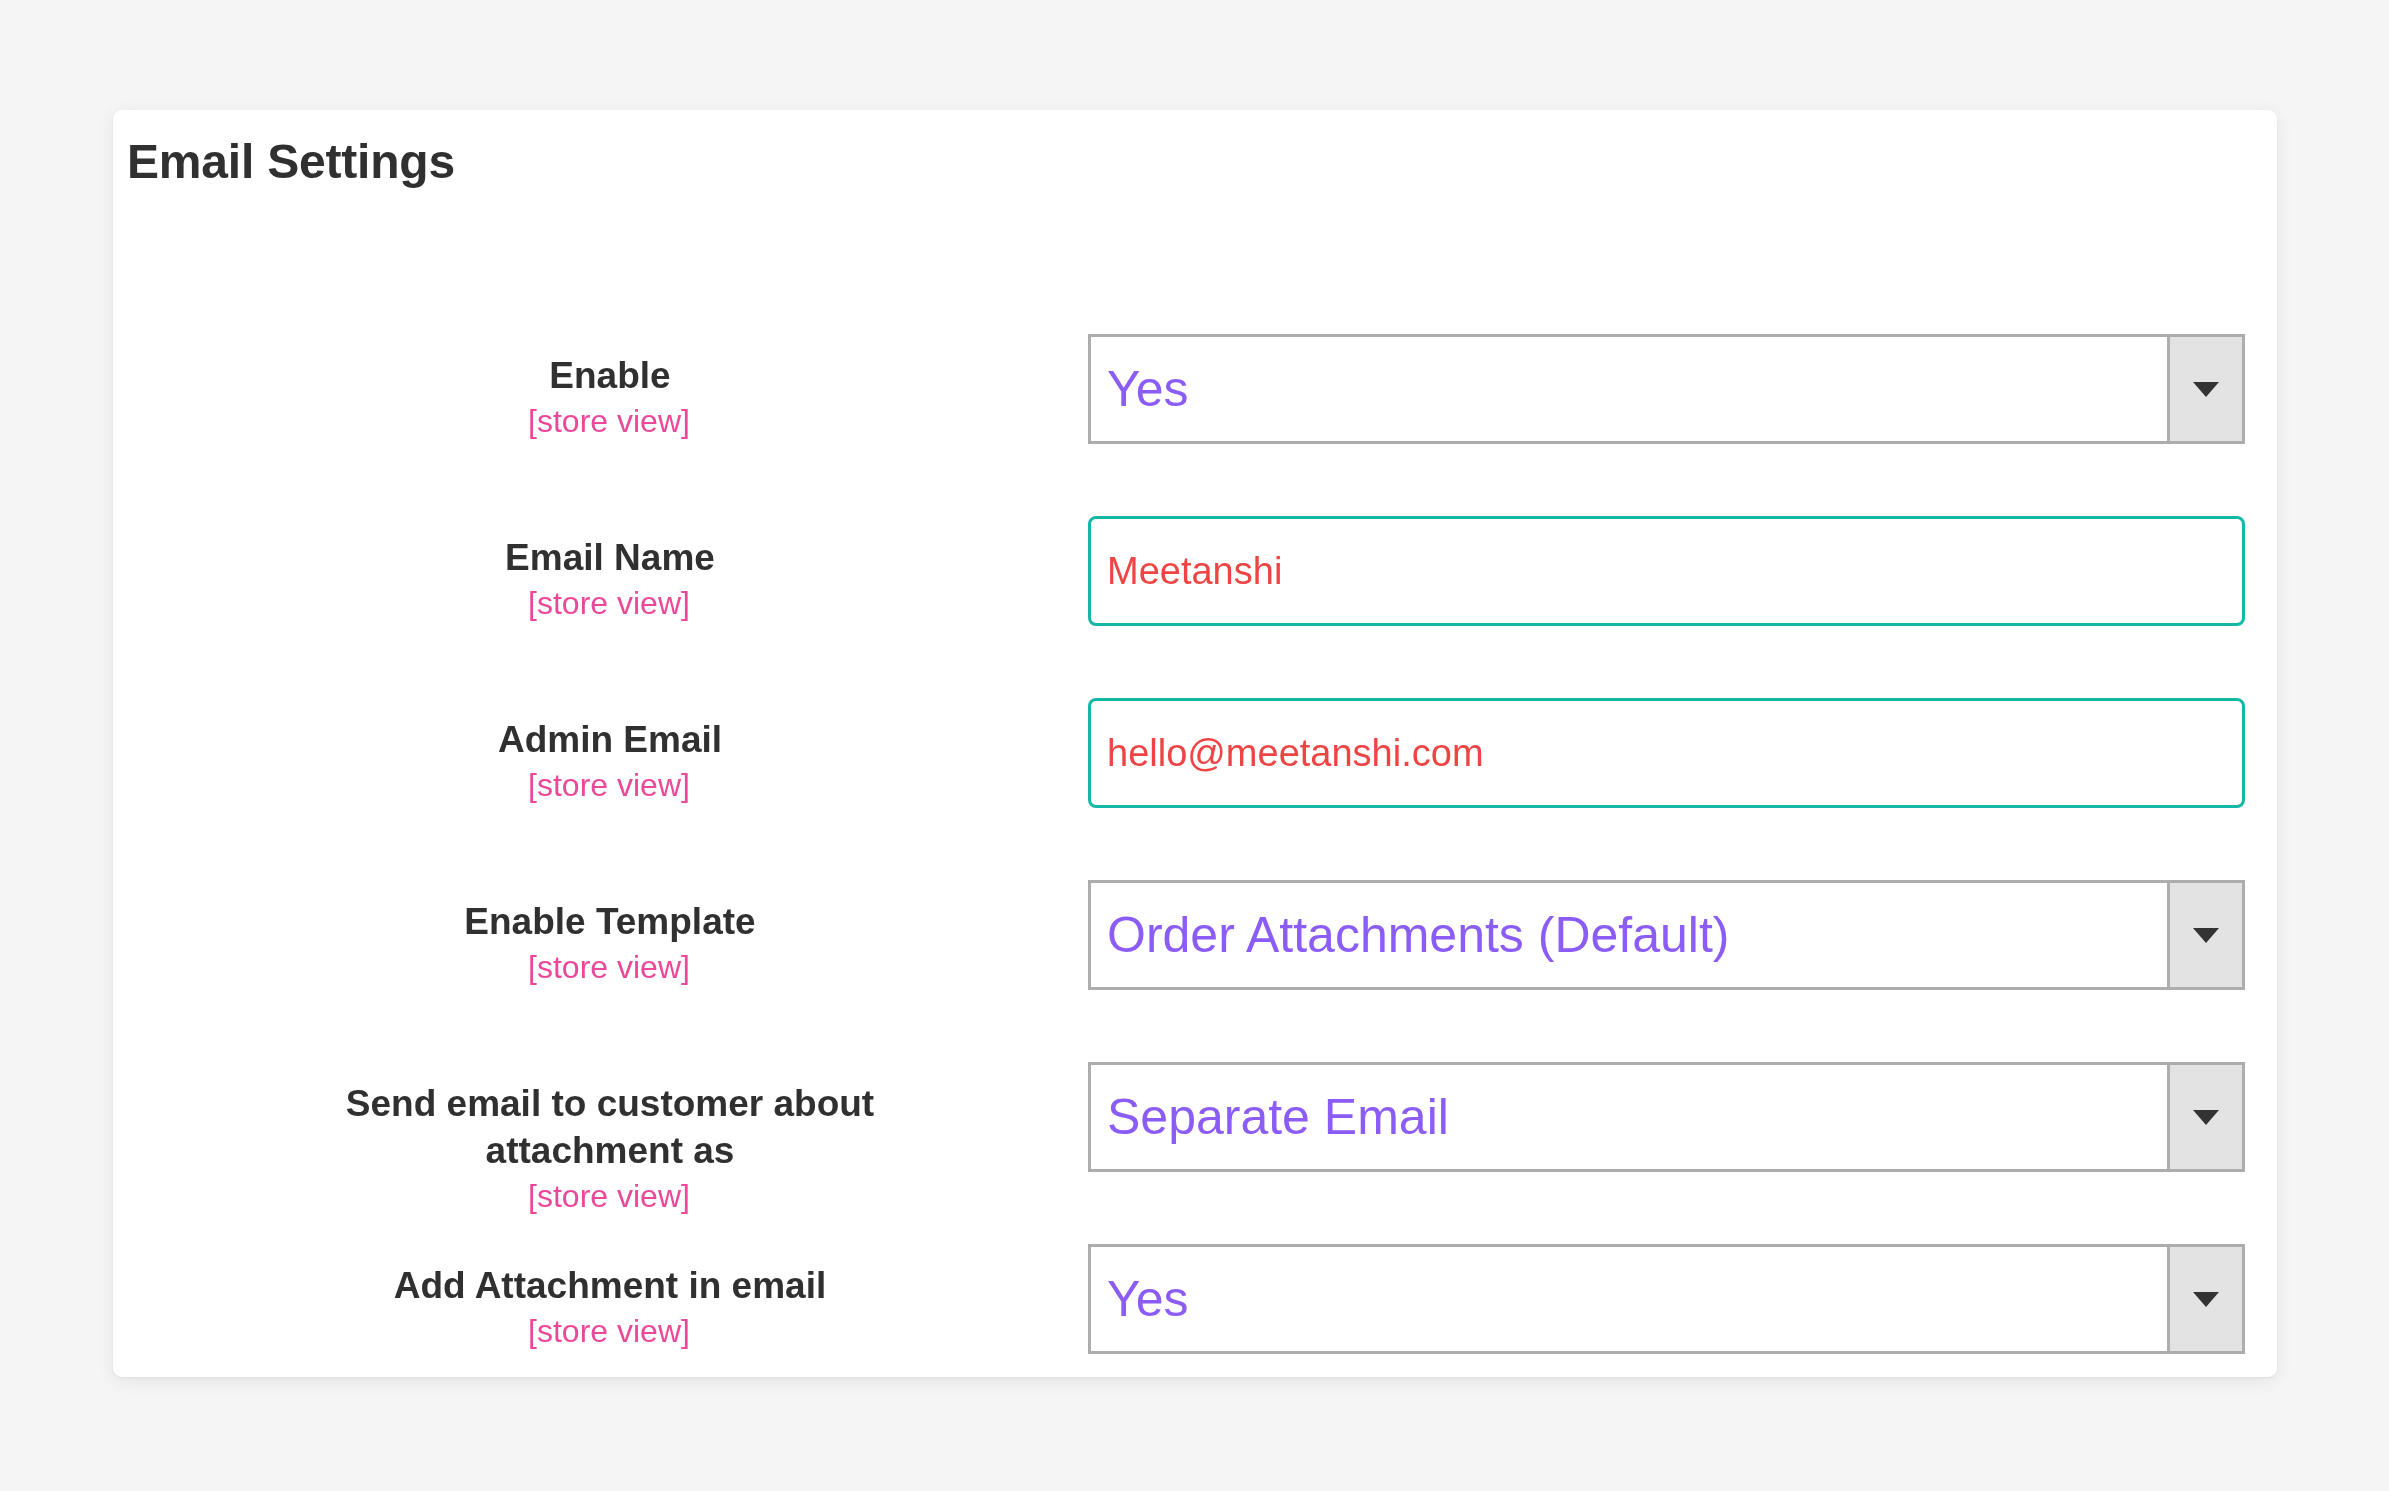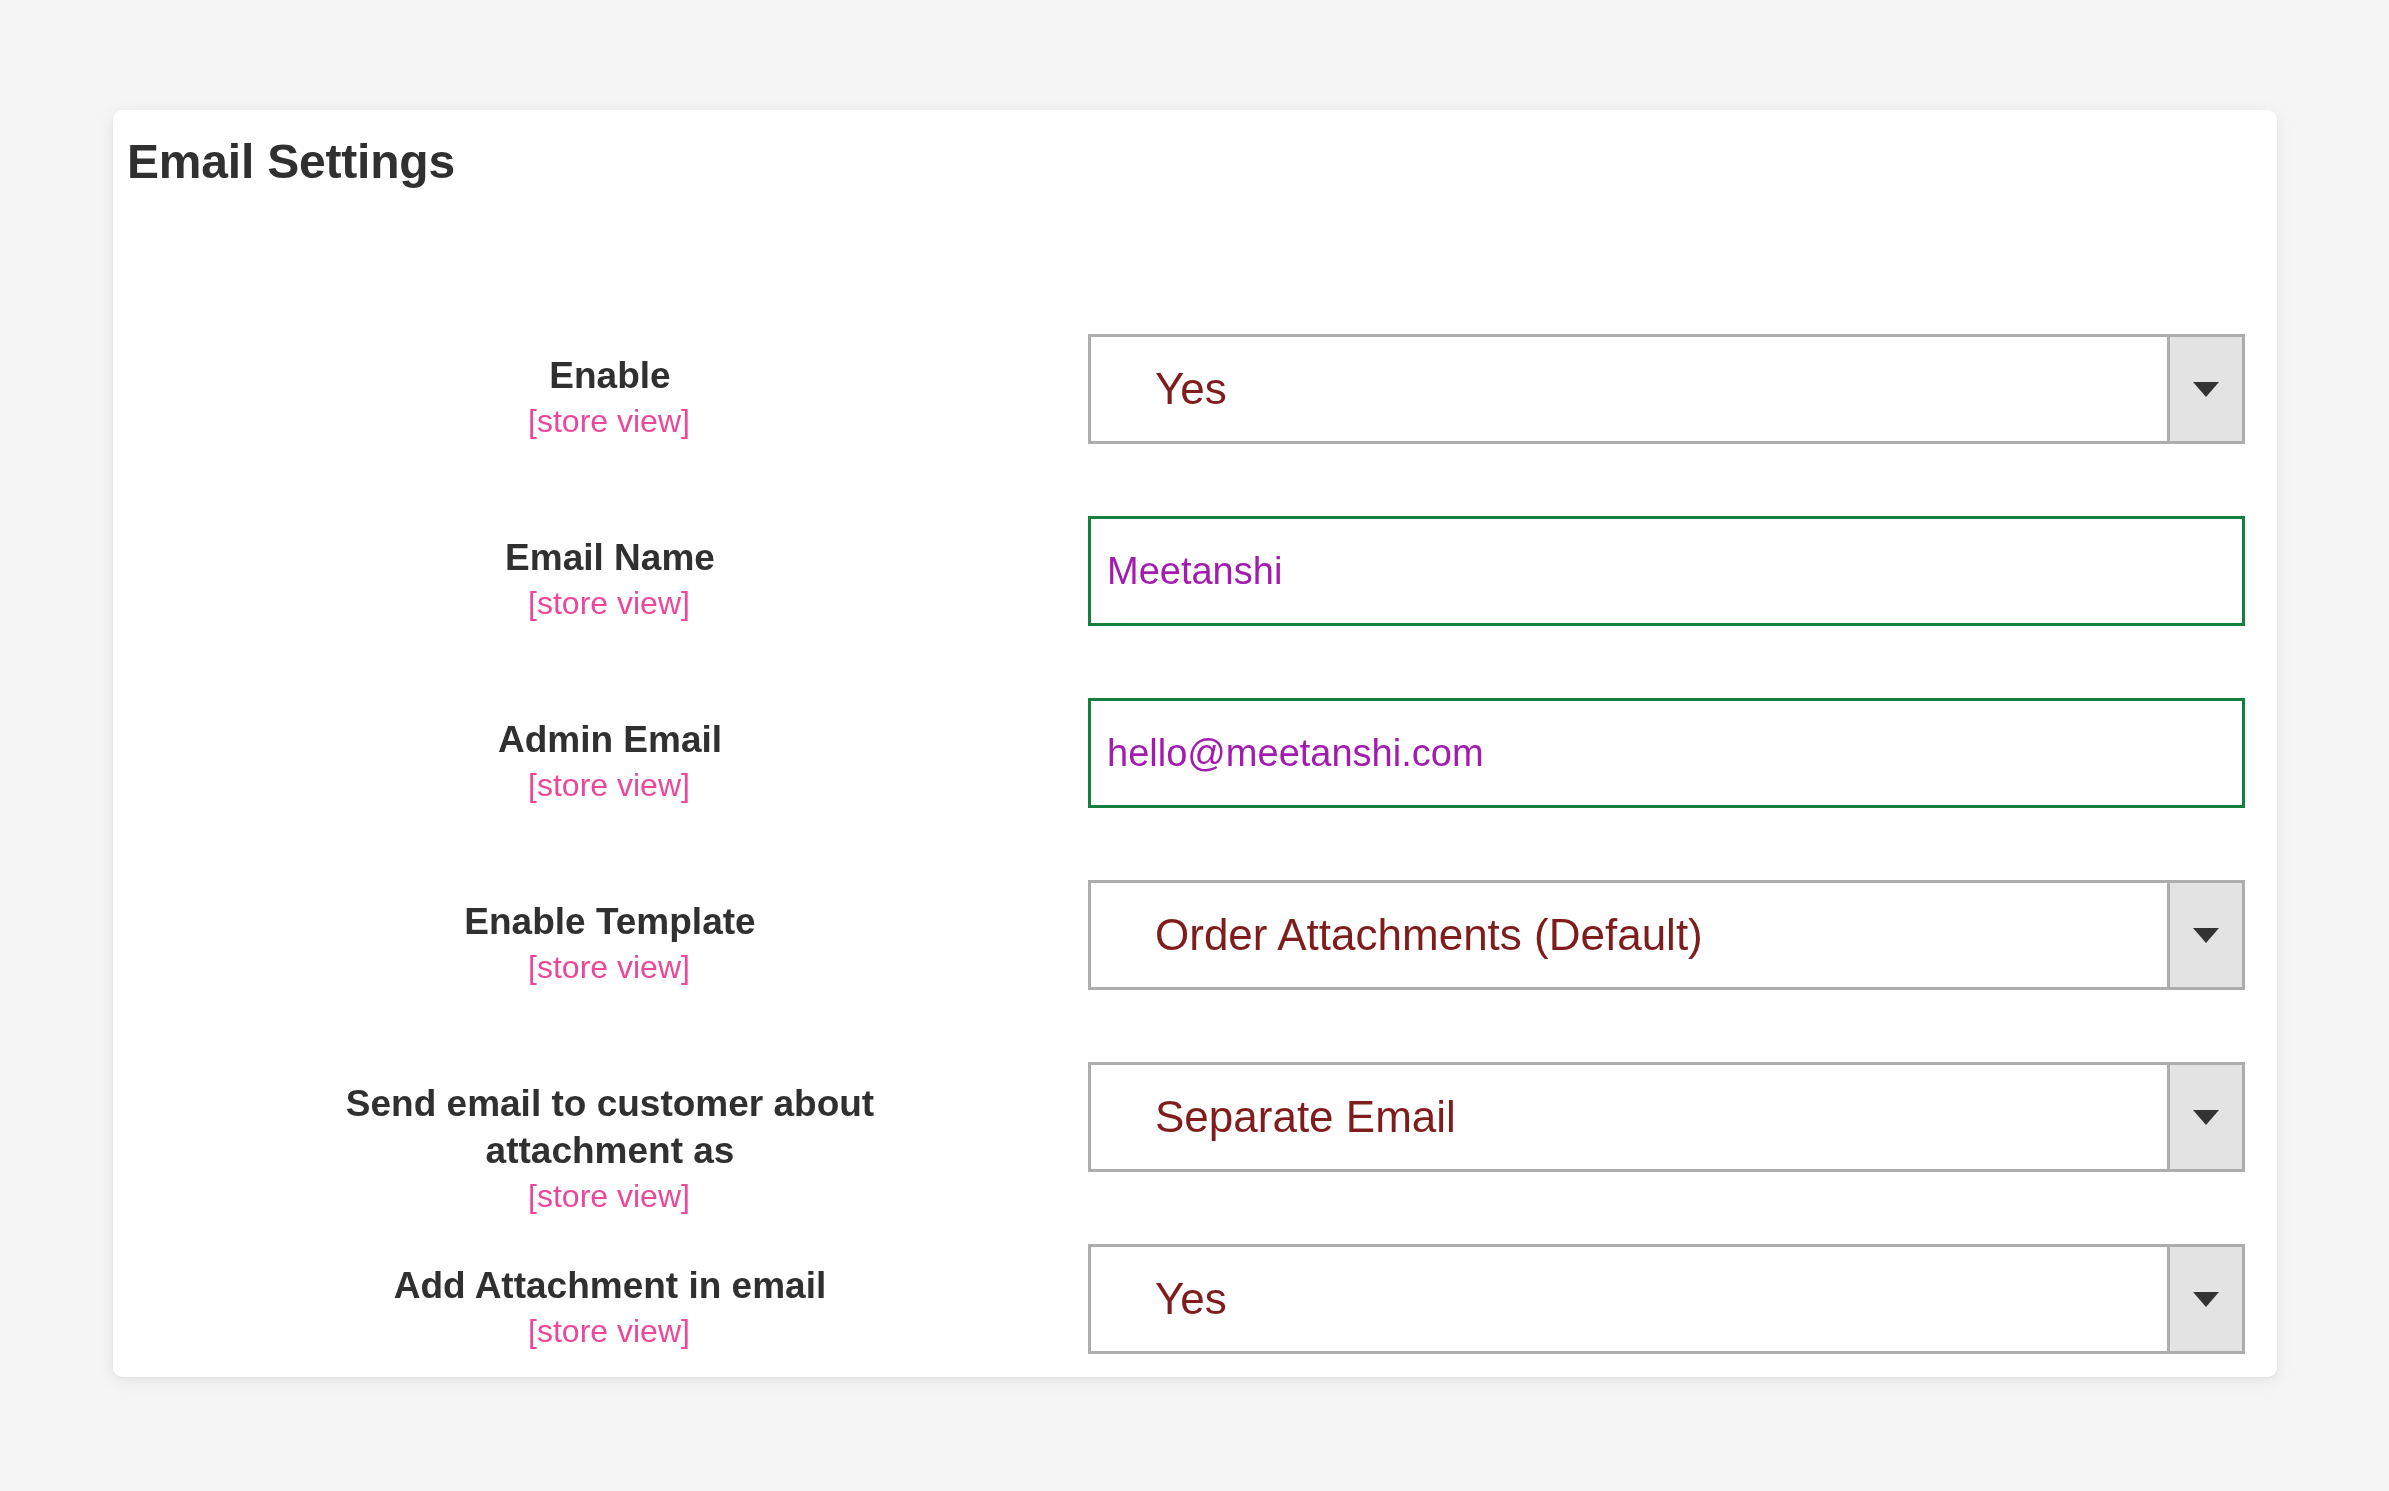--- a/index.html
+++ b/index.html
@@ -95,28 +95,28 @@
     top: 0;
     width: 1157px;              
     height: 110px;
   }
 
   
   .text-input {
     box-sizing: border-box;
     width: 100%;
     height: 110px;
-    border: 3px solid #15803d;
+    border: 3px solid #14b8a6;
     background: #ffffff;
     font-family: "Liberation Sans", sans-serif;
     font-size: 38px;
-    color: #a21caf;
+    color: #ef4444;
     padding: 0 16px;
     outline: none;
-    border-radius: 0;
+    border-radius: 8px;
     display: flex;
     align-items: center;
   }
 
   
   .select {
     box-sizing: border-box;
     width: 100%;
     height: 110px;
     border: 3px solid #adadad;
@@ -124,25 +124,24 @@
     display: flex;
     align-items: stretch;
     cursor: pointer;
   }
 
   .select-value {
     flex: 1 1 auto;
     display: flex;
     align-items: center;
     padding: 0 16px;
-    font-size: 44px;
-    color: #7f1d1d;
+    font-size: 50px;
+    color: #8b5cf6;
     white-space: nowrap;
     overflow: hidden;
-    margin-left: 48px;
   }
 
   .select-arrow-btn {
     flex: 0 0 72px;
     background: #e3e3e3;
     border-left: 3px solid #adadad;
     display: flex;
     align-items: center;
     justify-content: center;
   }

